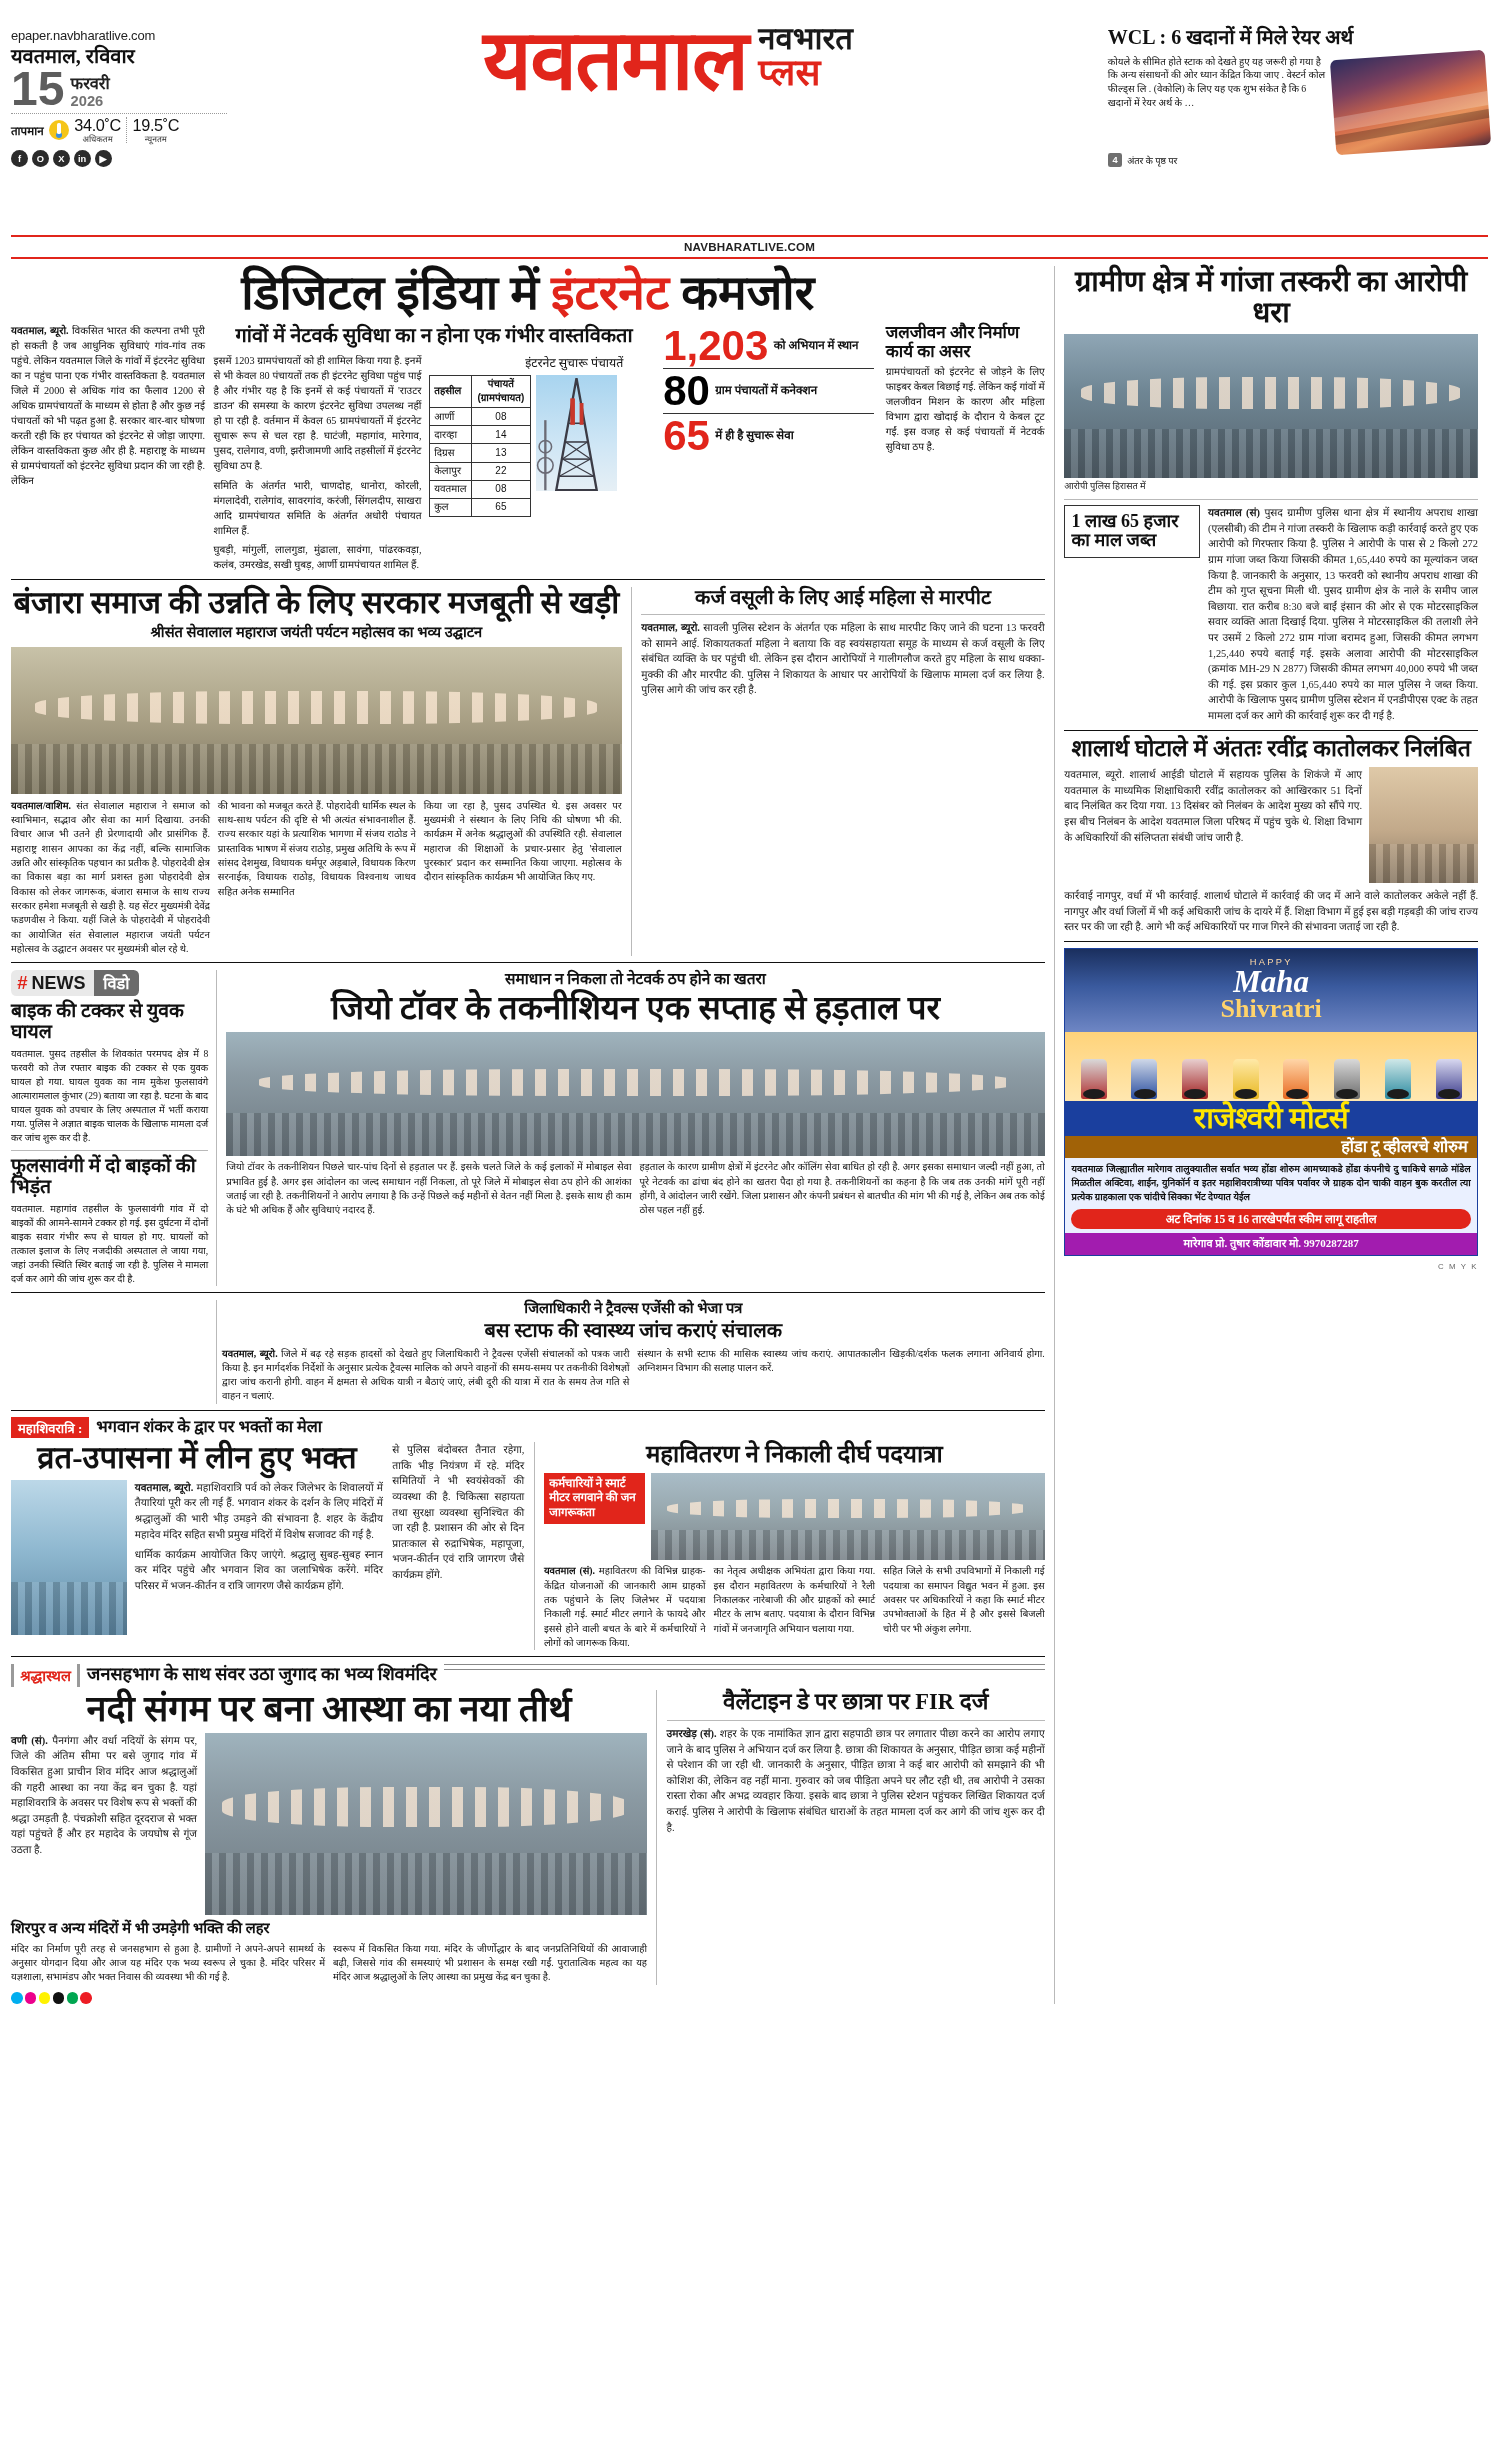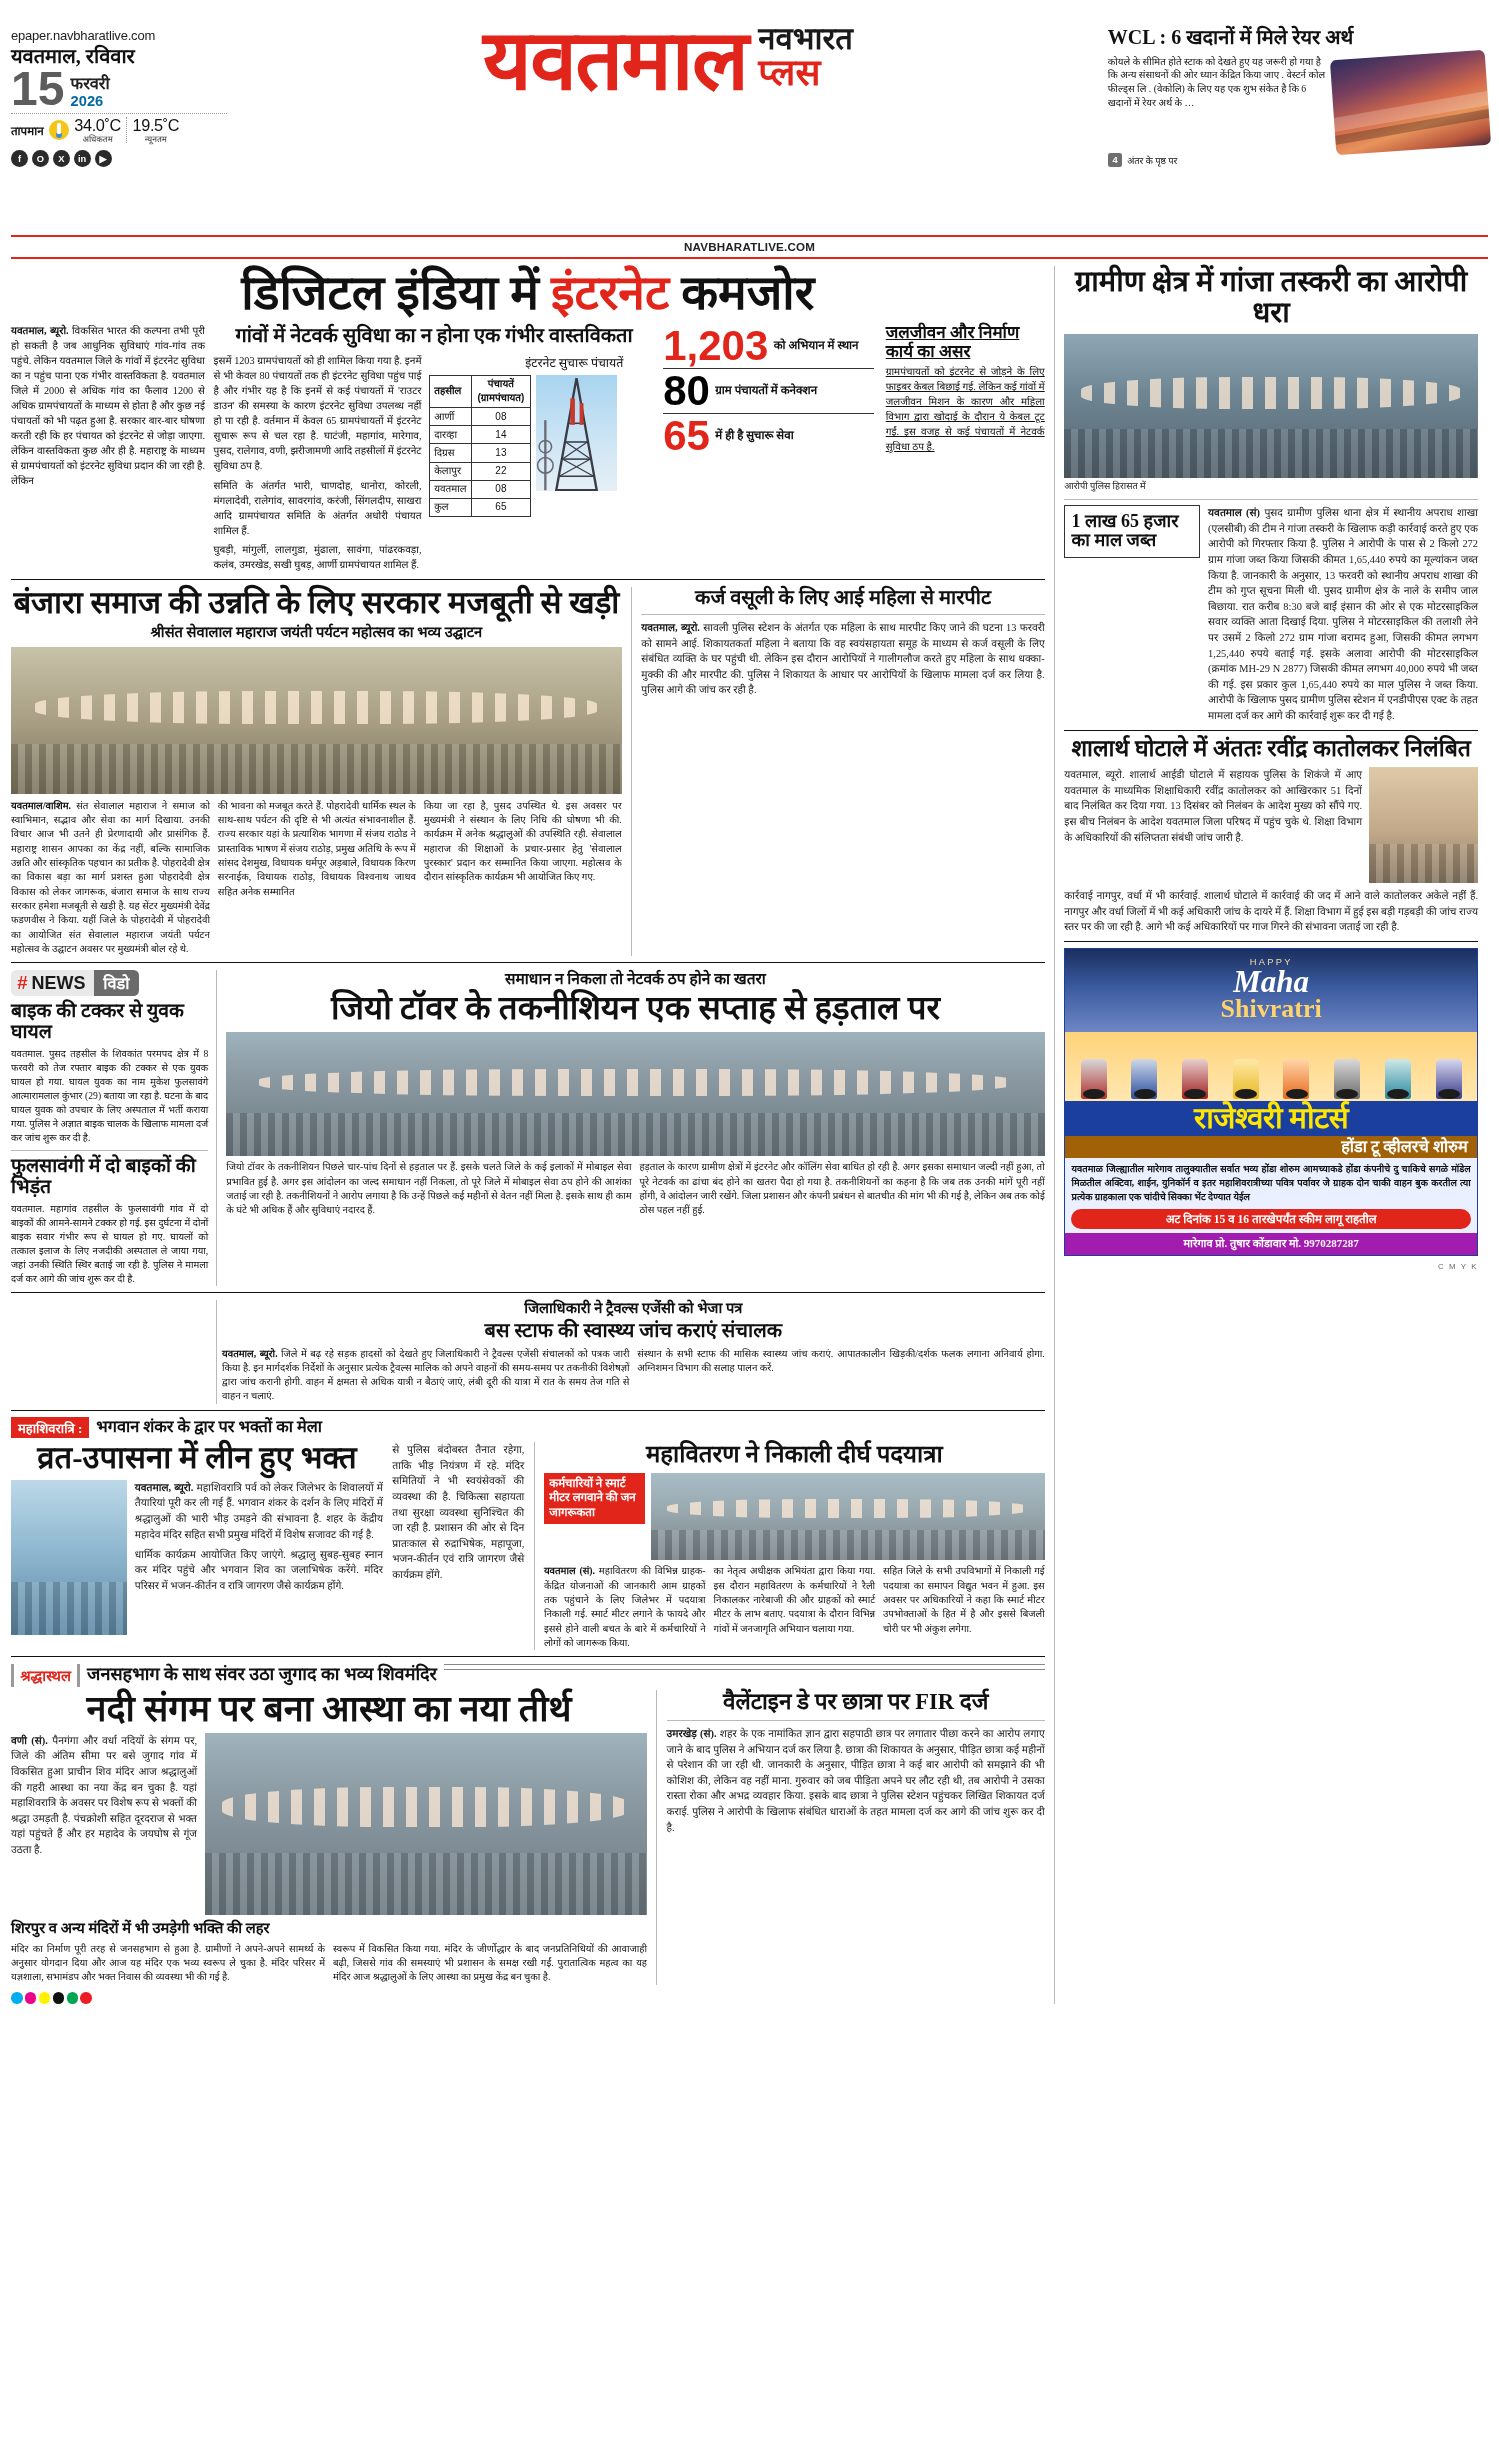--- a/index.html
+++ b/index.html
@@ -17,21 +17,21 @@
   .cap{font-size:9.3px;line-height:1.4;color:#222;}
 
   
   .masthead{display:flex;align-items:flex-start;height:233px;position:relative;}
   .mh-left{width:225px;padding-top:28px;flex:0 0 225px;}
   .mh-url{font-family:"Liberation Sans",sans-serif;font-size:13px;color:#222;margin-bottom:3.1px;letter-spacing:-0.2px;}
   .mh-place{font-size:20px;font-weight:bold;line-height:1;margin-bottom:3.1px;}
   .mh-dateline{display:flex;align-items:flex-end;gap:6.2px;margin-bottom:4.7px;}
   .mh-day{font-family:"Liberation Sans",sans-serif;font-size:48px;font-weight:bold;color:#5d5d5d;line-height:.82;}
   .mh-mo{font-size:16.3px;font-weight:bold;line-height:1.05;color:#222;}
-  .mh-yr{font-family:"Liberation Sans",sans-serif;font-size:14.7px;font-weight:bold;color:#0369a1;}
+  .mh-yr{font-family:"Liberation Sans",sans-serif;font-size:14.7px;font-weight:bold;color:#737373;}
   .dotrule{border-top:1.6px dotted #9a9a9a;margin:3.9px 0 3.1px 0;width:216px;}
   .temps{display:flex;align-items:center;gap:5.4px;font-size:11.6px;}
   .t-lab{font-weight:bold;font-size:11.6px;}
   .thermo{width:20px;height:20px;border-radius:50%;background:#f5c518;position:relative;flex:0 0 20px;}
   .thermo:after{content:"";position:absolute;left:8.5px;top:3.1px;width:3.1px;height:11px;background:#fff;border-radius:1.6px;}
   .thermo:before{content:"";position:absolute;left:7px;top:11.6px;width:6.2px;height:6.2px;background:#3b8ede;border-radius:50%;}
   .tblock{text-align:center;line-height:1;}
   .tval{font-family:"Liberation Sans",sans-serif;font-size:16.3px;font-weight:400;letter-spacing:-0.4px;}
   .tsub{font-size:8.5px;color:#333;margin-top:0.8px;}
   .tdiv{border-left:1.6px dotted #9a9a9a;height:26px;}
@@ -308,21 +308,21 @@
                 <span class="stat-n blk">80</span>
                 <span class="stat-t">ग्राम पंचायतों में कनेक्शन</span>
               </div>
               <div class="stat">
                 <span class="stat-n red">65</span>
                 <span class="stat-t">में ही है सुचारू सेवा</span>
               </div>
             </div>
           </div>
 
-          <div class="lc" style="width:159px;flex:0 0 159px;text-decoration:underline;">
+          <div class="lc" style="width:159px;flex:0 0 159px;">
             <div class="sh3" style="text-align:left;font-size:17px;margin-bottom:3.9px;">जलजीवन और निर्माण कार्य का असर</div>
             <div>ग्रामपंचायतों को इंटरनेट से जोड़ने के लिए फाइबर केबल बिछाई गई. लेकिन कई गांवों में जलजीवन मिशन के कारण और महिला विभाग द्वारा खोदाई के दौरान ये केबल टूट गईं. इस वजह से कई पंचायतों में नेटवर्क सुविधा ठप है.</div>
           </div>
         </div>
       </div>
 
       <div class="hr-blk"></div>
 
       <div style="display:flex;gap:9.3px;">
 

